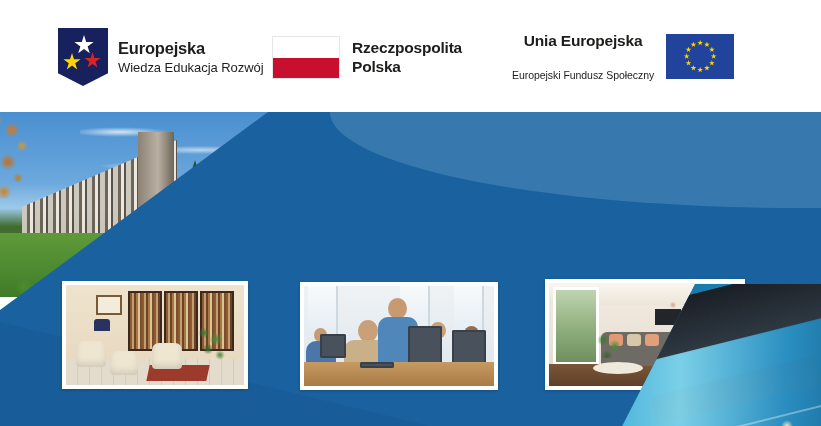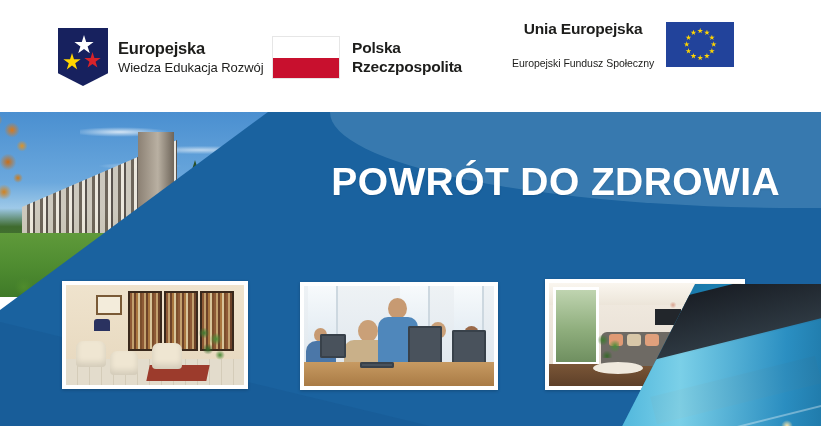--- a/index.html
+++ b/index.html
@@ -94,21 +94,21 @@
   #pl-text { margin-left: 12px; }
   .pl-line {
     font-size: 15.5px;
     font-weight: bold;
     color: #1d1d1b;
     line-height: 1.2;
     letter-spacing: -0.2px;
   }
 
   
-  #eu-logo { position: absolute; left: 512px; top: 20px; }
+  #eu-logo { position: absolute; left: 512px; top: 32px; }
   #eu-text { margin-right: 12px; text-align: center; }
   #eu-title {
     font-size: 15.5px;
     font-weight: bold;
     color: #1d1d1b;
     line-height: 1.2;
     letter-spacing: -0.2px;
   }
   #eu-sub {
     font-size: 10.5px;
@@ -440,22 +440,22 @@
       <div id="fe-sub">Wiedza Edukacja Rozwój</div>
     </div>
   </div>
 
   <div id="pl-logo" class="logo-block">
     <div id="pl-flag">
       <div class="pl-white"></div>
       <div class="pl-red"></div>
     </div>
     <div id="pl-text">
+      <div class="pl-line">Rzeczpospolita</div>
       <div class="pl-line">Polska</div>
-      <div class="pl-line">Rzeczpospolita</div>
     </div>
   </div>
 
   <div id="eu-logo" class="logo-block">
     <div id="eu-text">
       <div id="eu-title">Unia Europejska</div>
       <div id="eu-sub">Europejski Fundusz Społeczny</div>
     </div>
     <div id="eu-flag">
         <div class="eu-star" style="left: 31px; top: 6px;"></div>
@@ -486,21 +486,20 @@
     <div id="hero-autumn-tree"></div>
     <div id="hero-lawn"></div>
     <div id="hero-foliage"></div>
   </div>
 
   <div id="blue-slab"></div>
   <div id="blue-sheen"></div>
   <div id="blue-wedge"></div>
 
   <div id="banner-title">
-    <span class="tline">POWRÓT DO ZDROWIA</span>
   </div>
 
   <div class="thumb" id="thumb-library">
     <div class="inner">
       <div class="lib-wall"></div>
       <div class="lib-frame"></div>
       <div class="lib-shelf" style="left:62px;">
           <div class="lib-books"></div>
         </div>
       <div class="lib-shelf" style="left:98px;">

